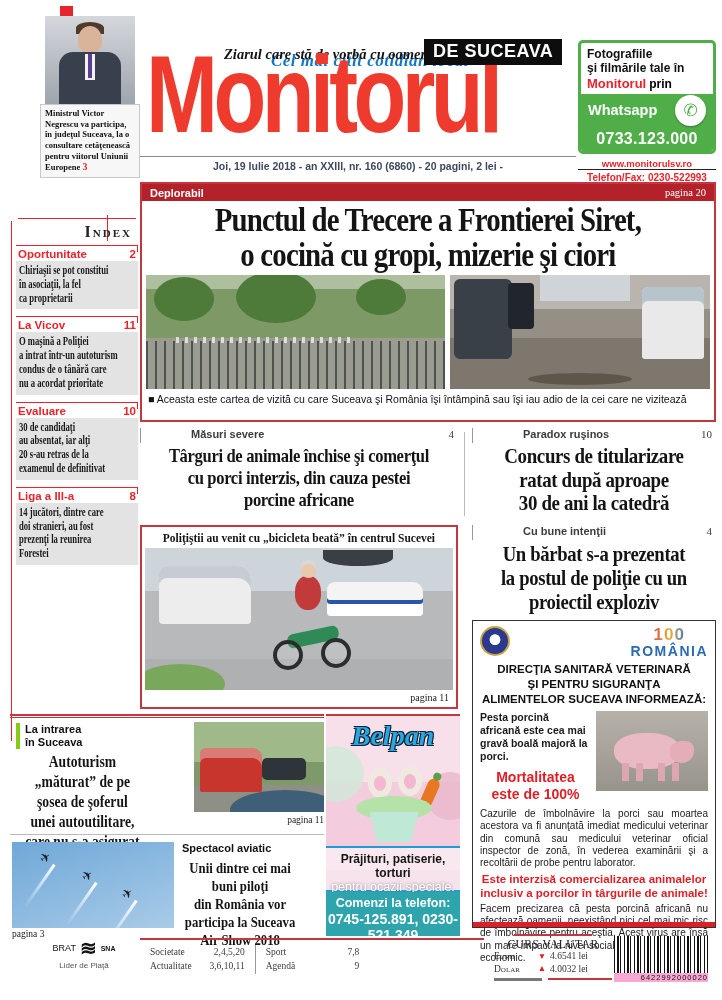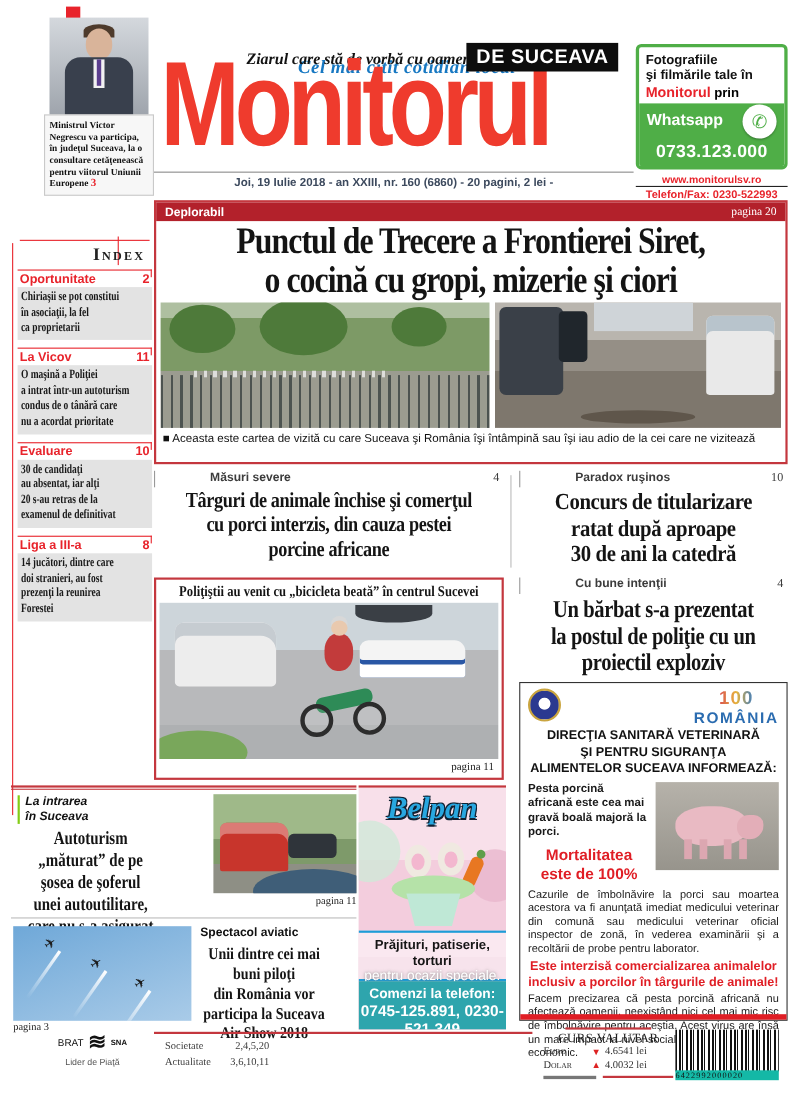--- a/index.html
+++ b/index.html
@@ -116,21 +116,21 @@
   .dsv-body { font-size:10px; line-height:1.24; color:#1a1a1a; }
   .dsv-p1 { font-weight:bold; font-size:10.5px; }
   .dsv-h1 { color:#e01e25; font-weight:bold; font-size:14px; text-align:center; white-space:pre-line; line-height:1.25; margin:6px 0 4px; }
   .dsv-p { text-align:justify; margin-bottom:2px; }
   .dsv-h2 { color:#e01e25; font-weight:bold; font-size:11.5px; text-align:center; line-height:1.25; margin:2px 0; }
   .dsv-redbar { position:absolute; left:0; right:0; bottom:0; height:5px; background:#e01e25; }
 
   
   .row4 { left:10px; top:714px; width:314px; height:222px; }
   .dbl-red { position:absolute; left:0; right:0; top:0; height:4px; border-top:2px solid #c4373e; border-bottom:1px solid #c4373e; }
-  .swept-kick { position:absolute; left:6px; top:9px; border-left:2px solid #84cc16; padding-left:5px; font-weight:bold; font-size:11px; line-height:1.2; white-space:pre-line; color:#111;font-style:italic; }
+  .swept-kick { position:absolute; left:6px; top:9px; border-left:4px solid #84cc16; padding-left:5px; font-weight:bold; font-size:11px; line-height:1.2; white-space:pre-line; color:#111; }
   .swept-hl { position:absolute; left:2px; top:38px; width:176px; font-size:17px; line-height:1.18; }
   .truck-photo { position:absolute; left:184px; top:8px; width:130px; height:90px; background:linear-gradient(#9fb989 0 45%, #7e9a6a 45% 70%, #8e8f85 70% 100%); overflow:hidden; }
   .truck { position:absolute; left:6px; top:26px; width:62px; height:44px; background:#c8352c; border-radius:6px 10px 2px 2px; box-shadow:inset 0 10px 0 rgba(255,255,255,.35); }
   .dkcar { position:absolute; right:18px; top:36px; width:44px; height:22px; background:#2f343a; border-radius:5px; }
   .hood { position:absolute; left:36px; bottom:-18px; width:110px; height:40px; background:#3f5e78; border-radius:50%; }
   .swept-pg { position:absolute; left:184px; top:101px; width:130px; text-align:right; font-family:"Liberation Serif",serif; font-size:9.5px; color:#222; }
   .row4-hr { position:absolute; left:0; right:0; top:120px; height:1px; background:#bbb; }
   .plane-photo { position:absolute; left:2px; top:128px; width:162px; height:86px; background:linear-gradient(160deg,#6fa8d8,#a9cbe8); overflow:hidden; }
   .trail { position:absolute; width:3px; height:52px; background:linear-gradient(to bottom, #fff, rgba(255,255,255,0)); transform:rotate(35deg); }
   .plane { position:absolute; font-size:13px; color:#1c1c1c; transform:rotate(-33deg); }
@@ -174,21 +174,21 @@
   .cur .r { display:flex; align-items:center; font-family:"Liberation Serif",serif; font-size:9.5px; color:#333; line-height:1.35; }
   .cur .nm { width:40px; font-variant:small-caps; }
   .cur .dir { color:#d22; width:16px; text-align:center; font-size:8.5px; }
   .cur .bars { display:flex; gap:6px; margin-top:2px; align-items:center; }
   .cur .g { width:48px; height:3px; background:#777; }
   .cur .rd { flex:1; height:2px; background:#c4373e; }
   .bar { left:614px; top:936px; width:94px; height:46px; position:absolute; }
   .stripes { position:absolute; inset:0 0 8px 0;
      background:repeating-linear-gradient(90deg,#111 0 1px,#fff 1px 3px,#111 3px 5px,#fff 5px 6px,#111 6px 7px,#fff 7px 10px);
   }
-  .digits { position:absolute; left:0; right:0; bottom:0; text-align:left; background:#14b8a6; font-family:Liberation Serif, serif; font-size:7.5px; letter-spacing:1px; color:#111; }
+  .digits { position:absolute; left:0; right:0; bottom:0; text-align:right; background:#f9a8d4; font-family:Liberation Sans, sans-serif; font-size:7.5px; letter-spacing:1px; color:#111; }
 </style>
 </head>
 <body>
 
 <div class="page">
 
   <div class="abs print-mark"></div>
 
   <div class="abs min-photo">
     <div class="mp-hair"></div>
@@ -452,20 +452,30 @@
     <div class="col">
       <div class="r">
         <span>Societate</span>
         <span>2,4,5,20</span>
       </div>
       <div class="r">
         <span>Actualitate</span>
         <span>3,6,10,11</span>
       </div>
     </div>
+    <div class="col">
+      <div class="r">
+        <span>Sport</span>
+        <span>7,8</span>
+      </div>
+      <div class="r">
+        <span>Agendă</span>
+        <span>9</span>
+      </div>
+    </div>
   </div>
 
   <div class="abs cur">
     <div class="topbar"></div>
     <div class="title">CURS VALUTAR</div>
     <div class="r">
       <span class="nm">Euro</span>
       <span class="dir">▼</span>
       <span>4.6541 lei</span>
     </div>

